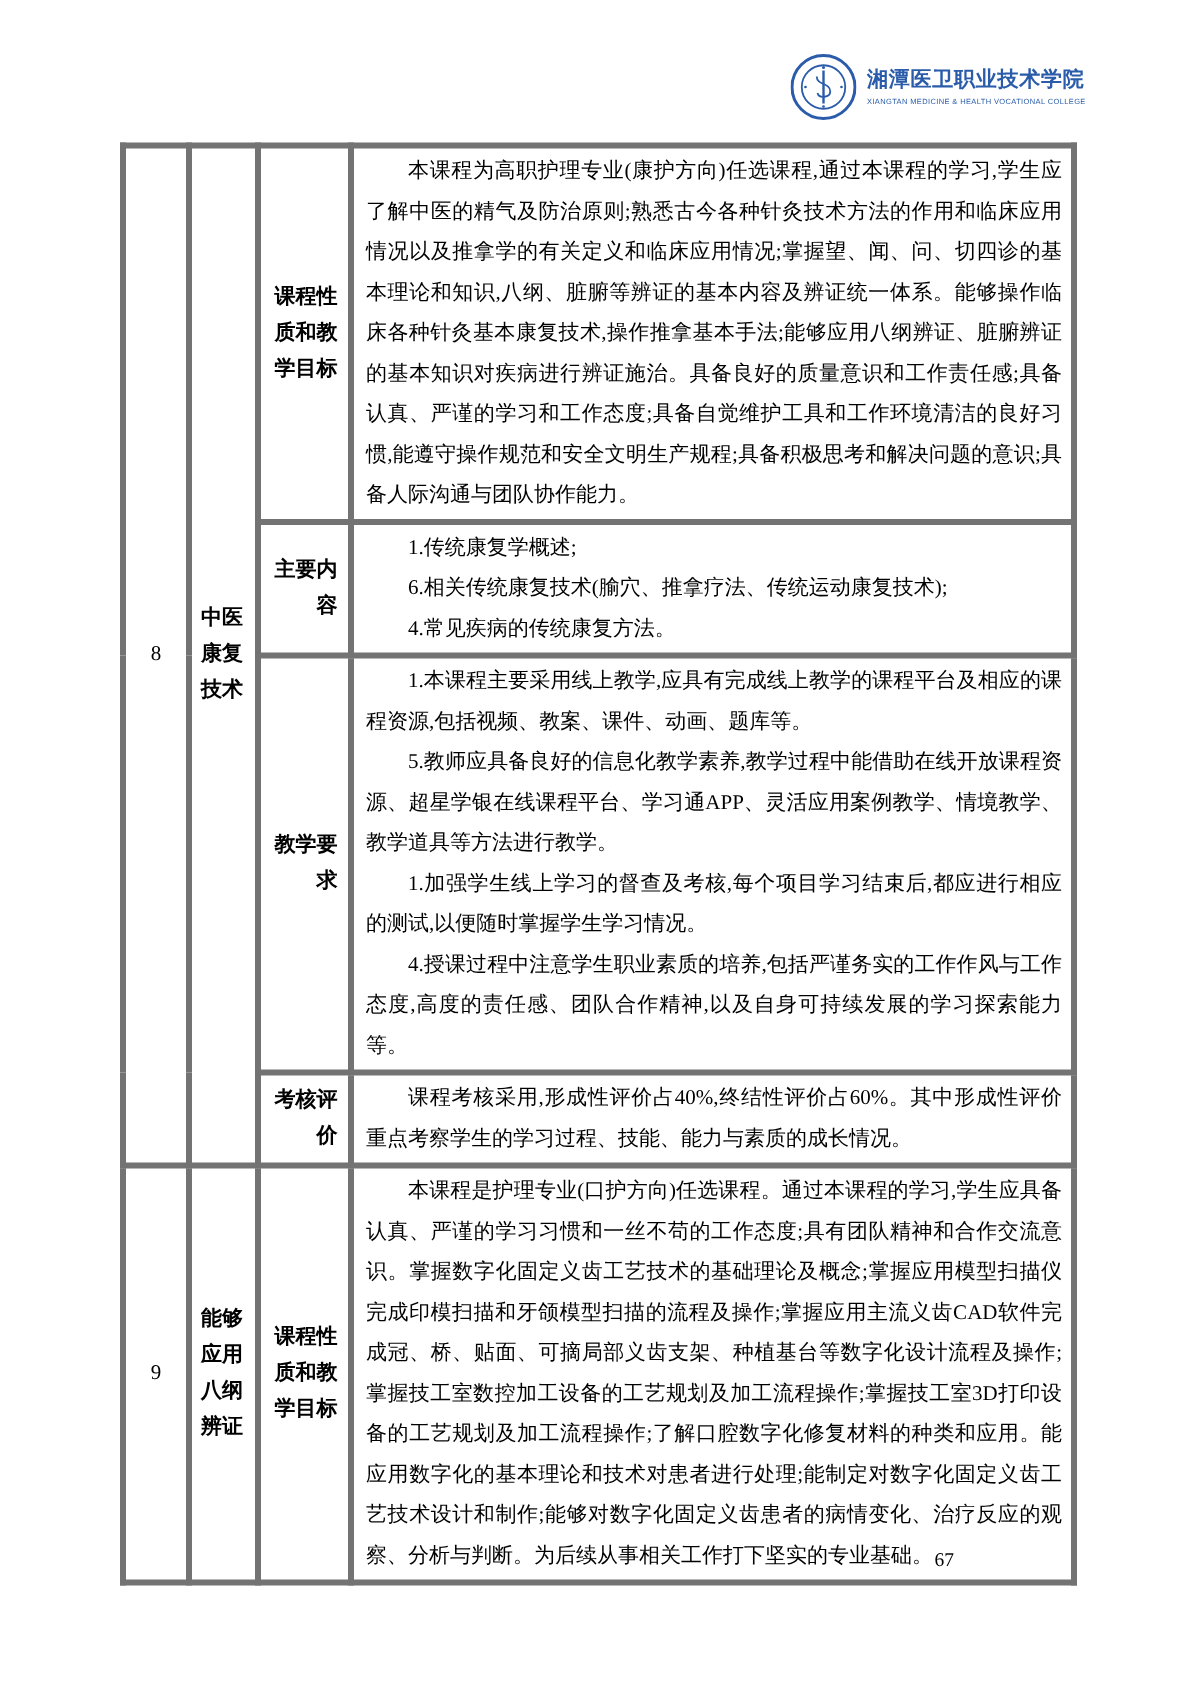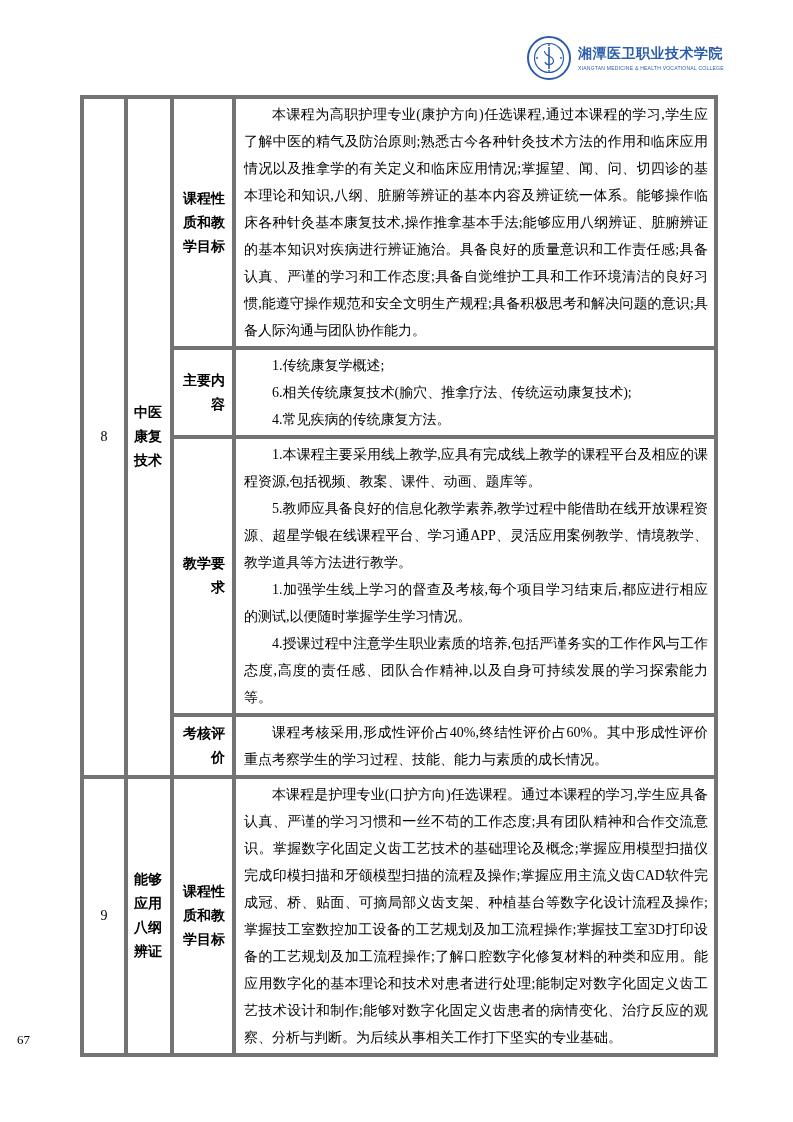--- a/index.html
+++ b/index.html
@@ -44,21 +44,21 @@
     width: 62px; text-align: right; font-weight: bold;
     line-height: 24px; padding: 2px 7px; word-break: break-all;
   }
   td.col-content {
     width: 482px; padding: 2px 6px 2px 8px;
     line-height: 27px; text-align: justify;
   }
   td.col-content p { text-indent: 2em; word-break: break-all; }
   .page-number {
     position: absolute; top: 1032px; left: 0; width: 636px;
-    text-align: left; font-size: 13px; margin-left: 17px;
+    text-align: right; font-size: 13px;
   }
 </style>
 </head>
 <body>
 
 <div class="logo">
   <svg class="logo-emblem" viewBox="0 0 44 44">
     <circle cx="22" cy="22" r="21" fill="none" stroke="#2a5caa" stroke-width="2"></circle>
     <circle cx="22" cy="22" r="14.5" fill="none" stroke="#2a5caa" stroke-width="1.2"></circle>
     <path d="M22 11 L22 33" stroke="#2a5caa" stroke-width="1.6" fill="none"></path>

